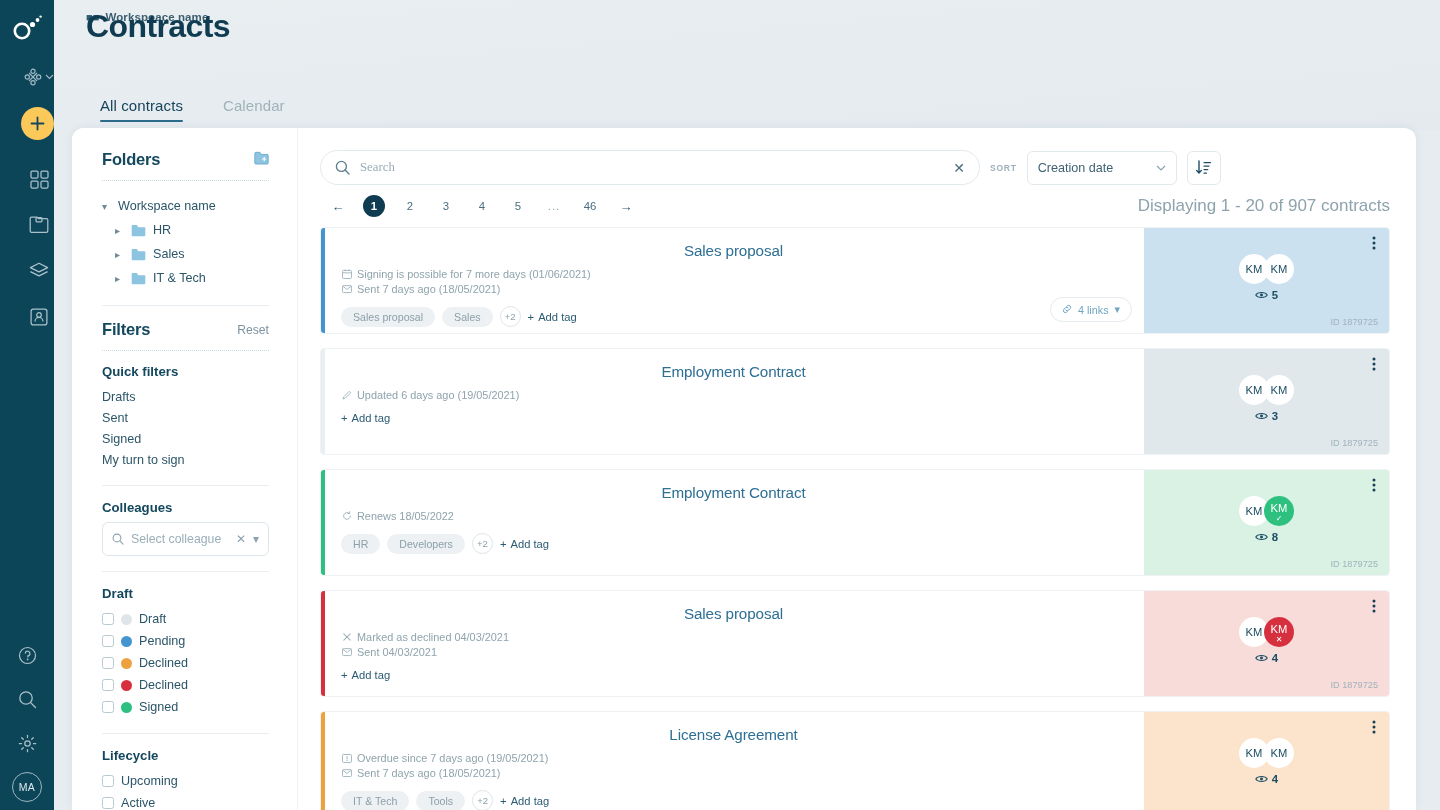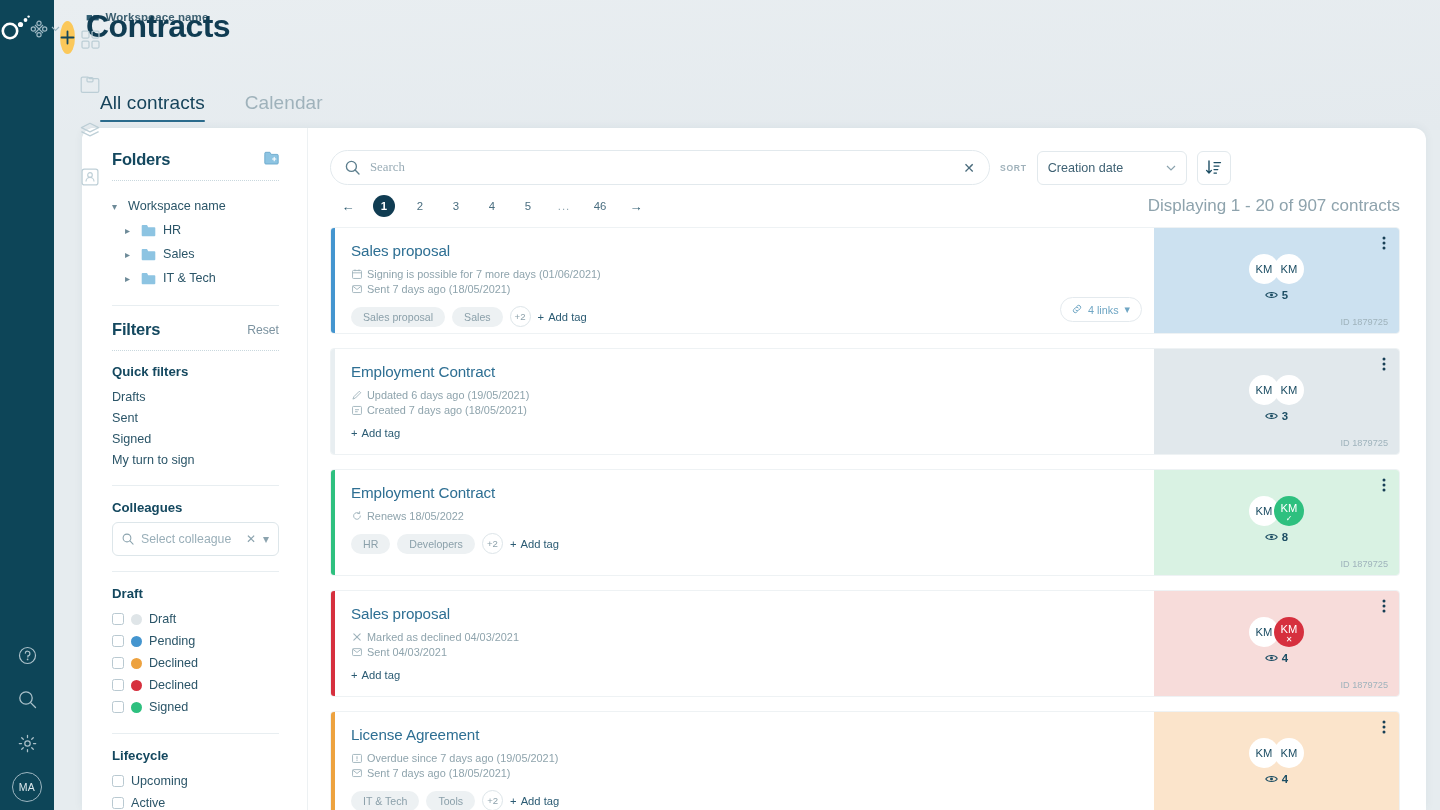--- a/index.html
+++ b/index.html
@@ -20,21 +20,21 @@
   .bg-wash {
     position: absolute; left: 54px; top: 0; right: 0; height: 130px;
     background: linear-gradient(175deg, #e9eef1 0%, #e4eaee 100%);
     pointer-events: none;
   }
 
   
   #rail {
     position: absolute; left: 0; top: 0; width: 54px; height: 810px;
     background: #0d4558;
-    display: flex; align-items: flex-start;
+    display: flex; flex-direction: column; align-items: flex-end;
     z-index: 20;
   }
   .rail-logo { margin-top: 8px; width: 54px; height: 40px; display:flex; align-items:center; justify-content:center; }
   .rail-ws { margin-top: 20px; display: flex; align-items: center; gap: 3px; cursor: pointer; }
   .rail-plus {
     margin-top: 21px;
     width: 33px; height: 33px; border-radius: 50%;
     background: #fbc85a;
     display: flex; align-items: center; justify-content: center;
     cursor: pointer;
@@ -64,39 +64,38 @@
     position: absolute; left: 32px; top: 8px;
     font-size: 32px; font-weight: 700; color: #103c52;
     letter-spacing: -.6px;
   }
   .tabs {
     position: absolute; left: 30px; bottom: 0;
     display: flex; gap: 8px; align-items: flex-end;
   }
   .tab {
     padding: 8px 16px 14px 16px;
-    font-size: 19px; color: #9fb2bb; cursor: pointer;
+    font-size: 15px; color: #9fb2bb; cursor: pointer;
     position: relative; letter-spacing: .1px;
   }
   .tab.active { color: #17445b; font-weight: 400; }
   .tab.active::after {
     content:''; position: absolute; left: 16px; right: 16px; bottom: 6px;
     height: 2.5px; background: #2c6c8d; border-radius: 2px;
   }
 
   
   #shell {
     position: absolute; left: 72px; top: 128px;
     width: 1344px; height: 682px;
     background: #ffffff;
     border-radius: 12px 12px 0 0;
     box-shadow: 0 -1px 10px rgba(16,60,82,.06);
     overflow: hidden;
     display: flex;
-    margin-left: 10px;
   }
 
   
   #sidebar {
     width: 226px; flex: 0 0 226px;
     padding: 22px 28px 0 30px;
     border-right: 1px solid #edf1f3;
     background: #fff;
     overflow: hidden;
   }
@@ -177,21 +176,21 @@
   .displaying { font-size: 17px; color:#8ea3ad; }
 
   
   .cards { margin-top: 10px; padding: 0 26px 0 22px; overflow: hidden; flex:1; }
   .card {
     display:flex; height: 107px; margin-bottom: 14px;
     border:1px solid #eef2f4; border-radius: 4px; overflow:hidden;
     background:#fff; position: relative; cursor: pointer;
   }
   .stripe { width: 4px; flex: 0 0 4px; }
-  .card-body { flex:1; padding: 14px 18px 0 16px; min-width:0; position: relative; }
+  .card-body { flex:1; padding: 14px 18px 0 16px; min-width:0; position: relative; text-align: center; }
   .card-title { font-size: 15.2px; color:#2e6f93; letter-spacing:-.1px; margin-bottom: 9px; }
   .meta { font-size: 10.9px; color:#8fa4ad; display:flex; align-items:center; gap:5px; margin-bottom: 3px; }
   .meta .mi { width: 11px; display:inline-flex; justify-content:center; }
   .tagrow { display:flex; align-items:center; gap:7px; margin-top: 11px; }
   .tag {
     background:#edf1f3; color:#8ba0aa; border-radius: 11px;
     padding: 4px 12px; font-size: 10.6px; white-space:nowrap;
   }
   .tag-more {
     width: 21px; height: 21px; border-radius:50%; border:1px solid #dde5e9;
@@ -563,29 +562,20 @@
           <div class="card-body">
             <div class="card-title">Employment Contract</div>
             <div class="meta">
               <span class="mi">
                 <svg width="10" height="10" viewBox="0 0 11 11">
                     <path d="M1 10 L2.2 7.2 L8 1.4 L9.6 3 L3.8 8.8 Z" fill="none" stroke="#9fb3bc" stroke-width="1" stroke-linejoin="round"></path>
                   </svg>
               </span>
               <span>Updated 6 days ago (19/05/2021)</span>
             </div>
-            <div class="meta">
-              <span class="mi">
-                <svg width="10" height="10" viewBox="0 0 11 11">
-                    <rect x=".6" y="1.6" width="9.8" height="8.8" rx="1" fill="none" stroke="#9fb3bc" stroke-width="1"></rect>
-                    <path d="M3.3 5.2 H7.7 M3.3 7.4 H6.3" stroke="#9fb3bc" stroke-width="1"></path>
-                  </svg>
-              </span>
-              <span>Created 7 days ago (18/05/2021)</span>
-            </div>
             <div class="tagrow">
               <span class="addtag">
                 <span>+</span>
                 <span>Add tag</span>
               </span>
             </div>
           </div>
           <div class="card-side" style="background:#e1e8ec">
             <span class="kebab">
               <svg width="4" height="14" viewBox="0 0 4 14">

